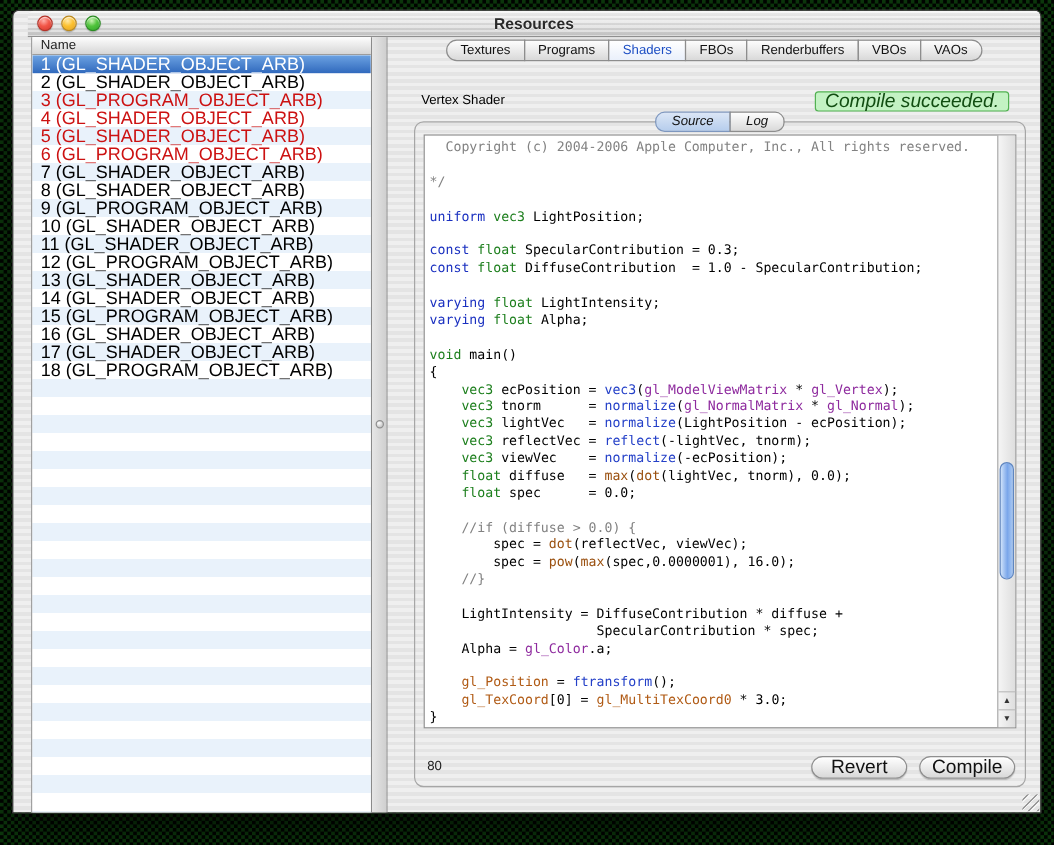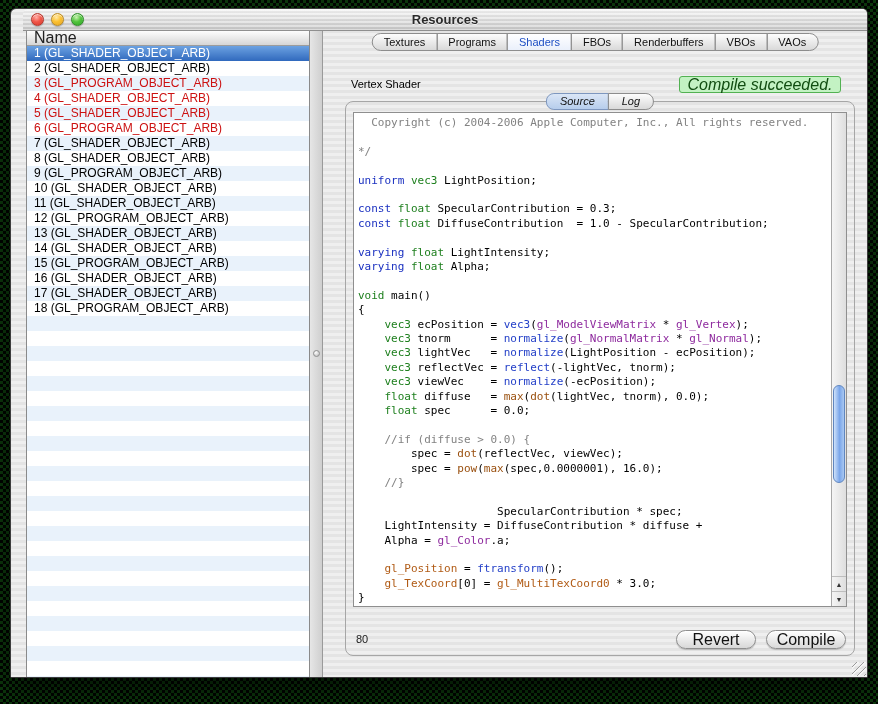--- a/index.html
+++ b/index.html
@@ -48,28 +48,28 @@
   .gutter{ width:15px; }
   .sidebar{
     width:284px; display:flex; flex-direction:column;
     border-left:1px solid #8a8a8a; border-right:1px solid #8a8a8a;
     background:#fff;
   }
   .list-header{
     height:15px; flex:0 0 15px;
     background:linear-gradient(#fdfdfd,#d6d6d6);
     border-bottom:1px solid #9c9c9c;
-    font-size:16px; line-height:14px; padding-left:7px; color:#222;
+    font-size:11px; line-height:14px; padding-left:7px; color:#222;
   }
   .list-body{
     flex:1; overflow:hidden;
     background:repeating-linear-gradient(180deg,#e9f2fb 0 15px,#ffffff 15px 30px);
   }
   .row{
-    height:15px; line-height:15px; font-size:12px; padding-left:7px;
+    height:15px; line-height:15px; font-size:15px; padding-left:7px;
     color:#000; white-space:nowrap; overflow:hidden;
   }
   .row.red{ color:#cc1111; }
   .row.sel{
     background:linear-gradient(#6ca2e2,#3069bd);
     color:#fff;
   }
 
   
   .splitter{
@@ -275,22 +275,22 @@
               <div class="line"><span class="tok-pl">    </span><span class="tok-ty">vec3</span><span class="tok-pl"> reflectVec = </span><span class="tok-bf">reflect</span><span class="tok-pl">(-lightVec, tnorm);</span></div>
               <div class="line"><span class="tok-pl">    </span><span class="tok-ty">vec3</span><span class="tok-pl"> viewVec    = </span><span class="tok-bf">normalize</span><span class="tok-pl">(-ecPosition);</span></div>
               <div class="line"><span class="tok-pl">    </span><span class="tok-ty">float</span><span class="tok-pl"> diffuse   = </span><span class="tok-fn">max</span><span class="tok-pl">(</span><span class="tok-fn">dot</span><span class="tok-pl">(lightVec, tnorm), 0.0);</span></div>
               <div class="line"><span class="tok-pl">    </span><span class="tok-ty">float</span><span class="tok-pl"> spec      = 0.0;</span></div>
               <div class="line"></div>
               <div class="line"><span class="tok-cm">    //if (diffuse &gt; 0.0) {</span></div>
               <div class="line"><span class="tok-pl">        spec = </span><span class="tok-fn">dot</span><span class="tok-pl">(reflectVec, viewVec);</span></div>
               <div class="line"><span class="tok-pl">        spec = </span><span class="tok-fn">pow</span><span class="tok-pl">(</span><span class="tok-fn">max</span><span class="tok-pl">(spec,0.0000001), 16.0);</span></div>
               <div class="line"><span class="tok-cm">    //}</span></div>
               <div class="line"></div>
+              <div class="line"><span class="tok-pl">    LightIntensity = DiffuseContribution * diffuse +</span></div>
               <div class="line"><span class="tok-pl">                     SpecularContribution * spec;</span></div>
-              <div class="line"><span class="tok-pl">    LightIntensity = DiffuseContribution * diffuse +</span></div>
               <div class="line"><span class="tok-pl">    Alpha = </span><span class="tok-bv">gl_Color</span><span class="tok-pl">.a;</span></div>
               <div class="line"></div>
               <div class="line"><span class="tok-pl">    </span><span class="tok-ov">gl_Position</span><span class="tok-pl"> = </span><span class="tok-bf">ftransform</span><span class="tok-pl">();</span></div>
               <div class="line"><span class="tok-pl">    </span><span class="tok-ov">gl_TexCoord</span><span class="tok-pl">[0] = </span><span class="tok-ov">gl_MultiTexCoord0</span><span class="tok-pl"> * 3.0;</span></div>
               <div class="line"><span class="tok-pl">}</span></div>
             </div>
           <div class="vscrollbar">
             <div class="thumb"></div>
             <div class="sb-arrows">
               <div class="sb-arrow">▲</div>

